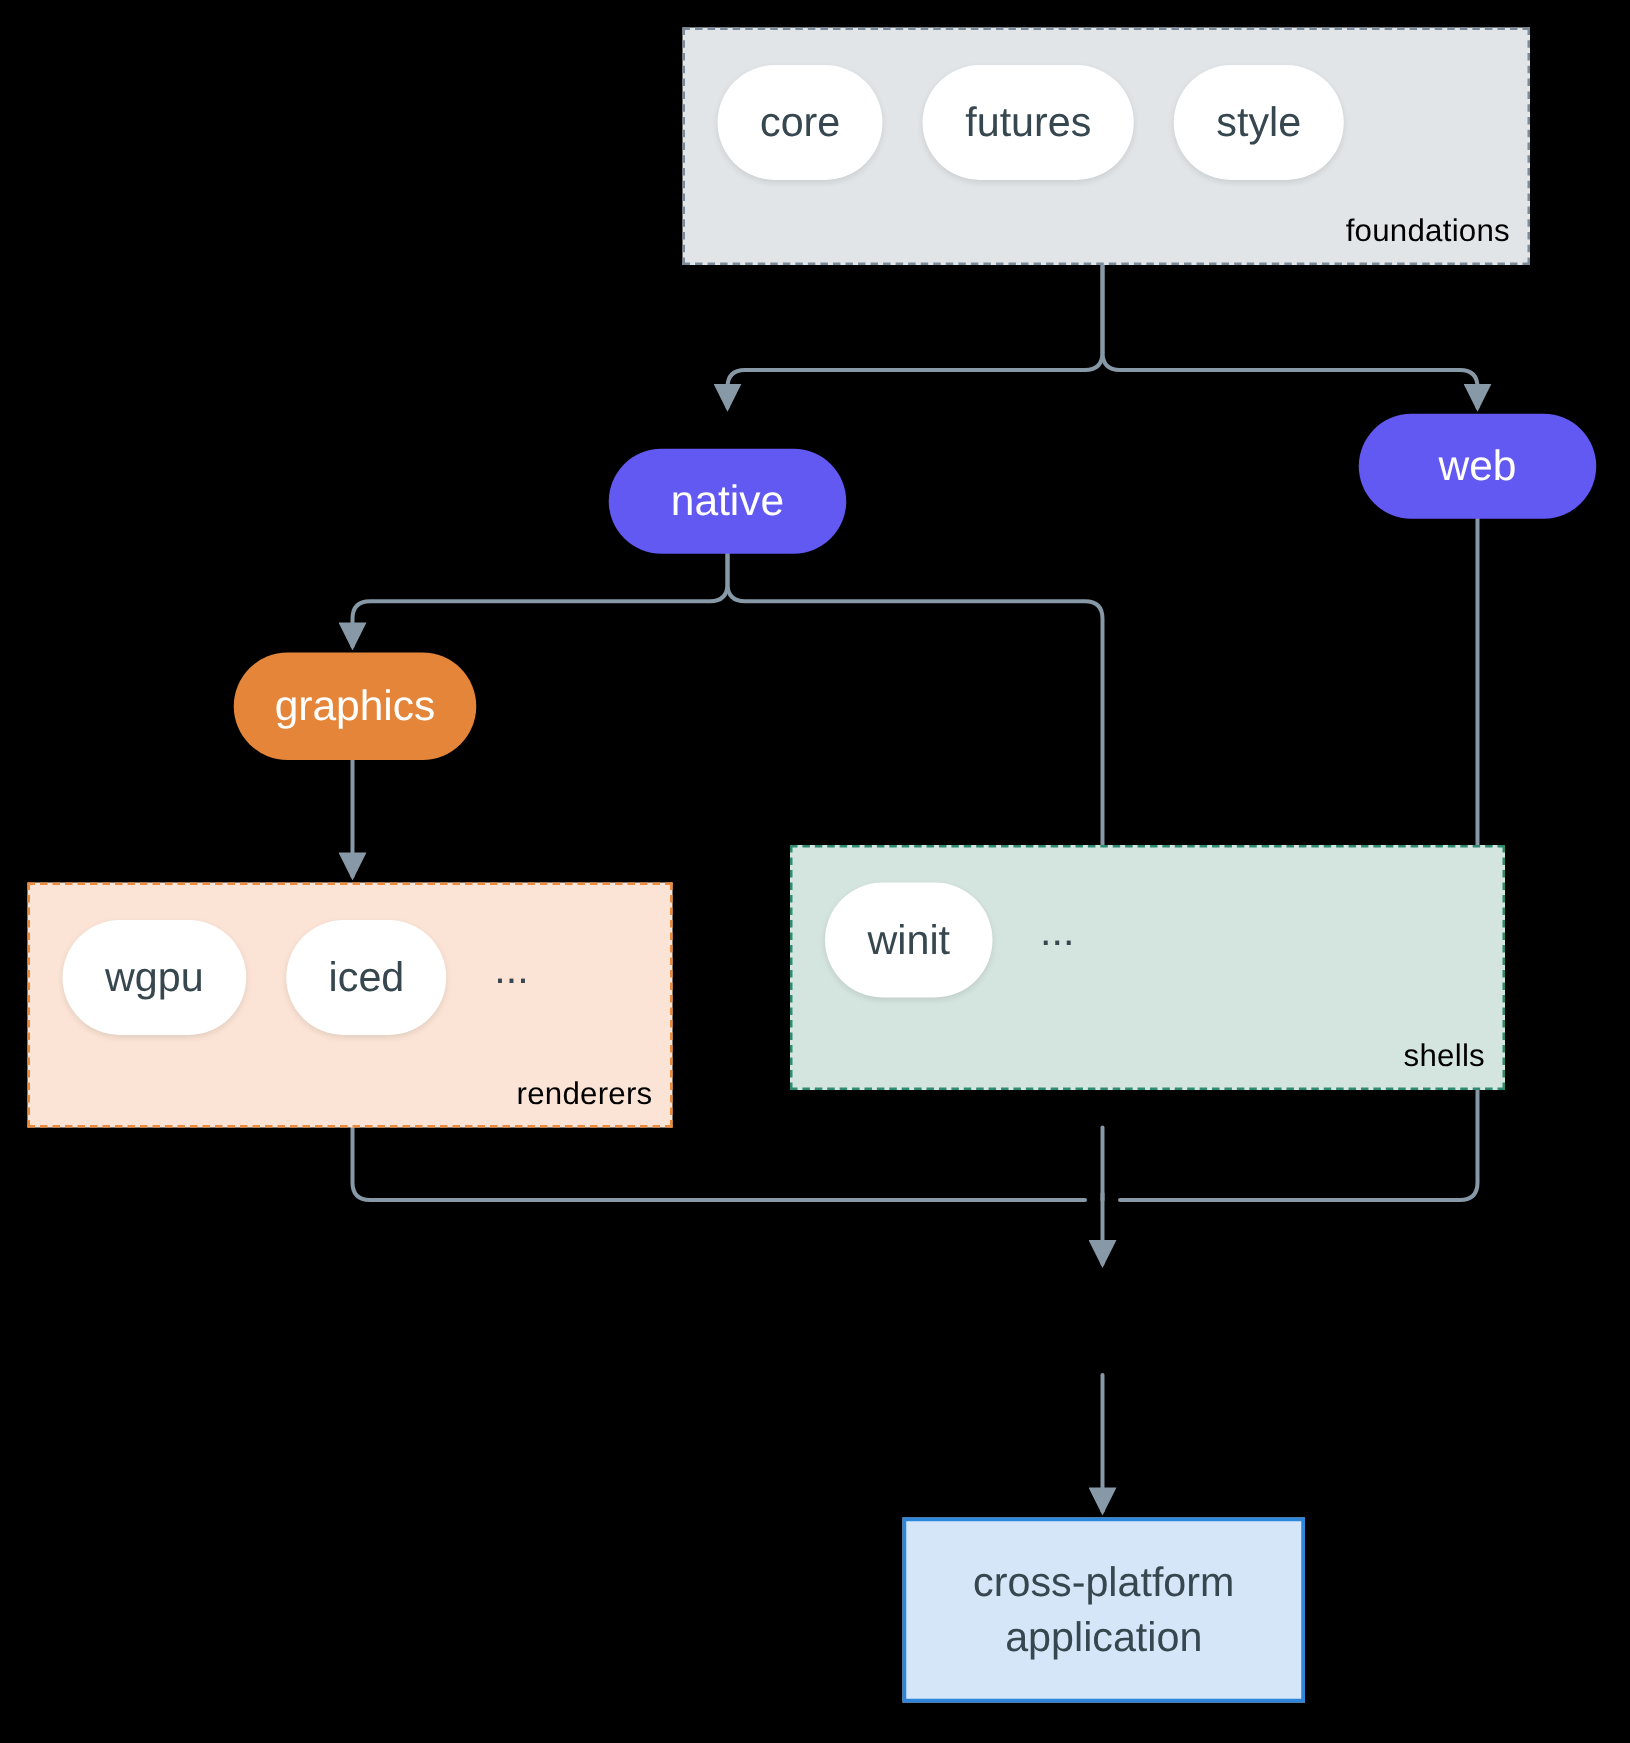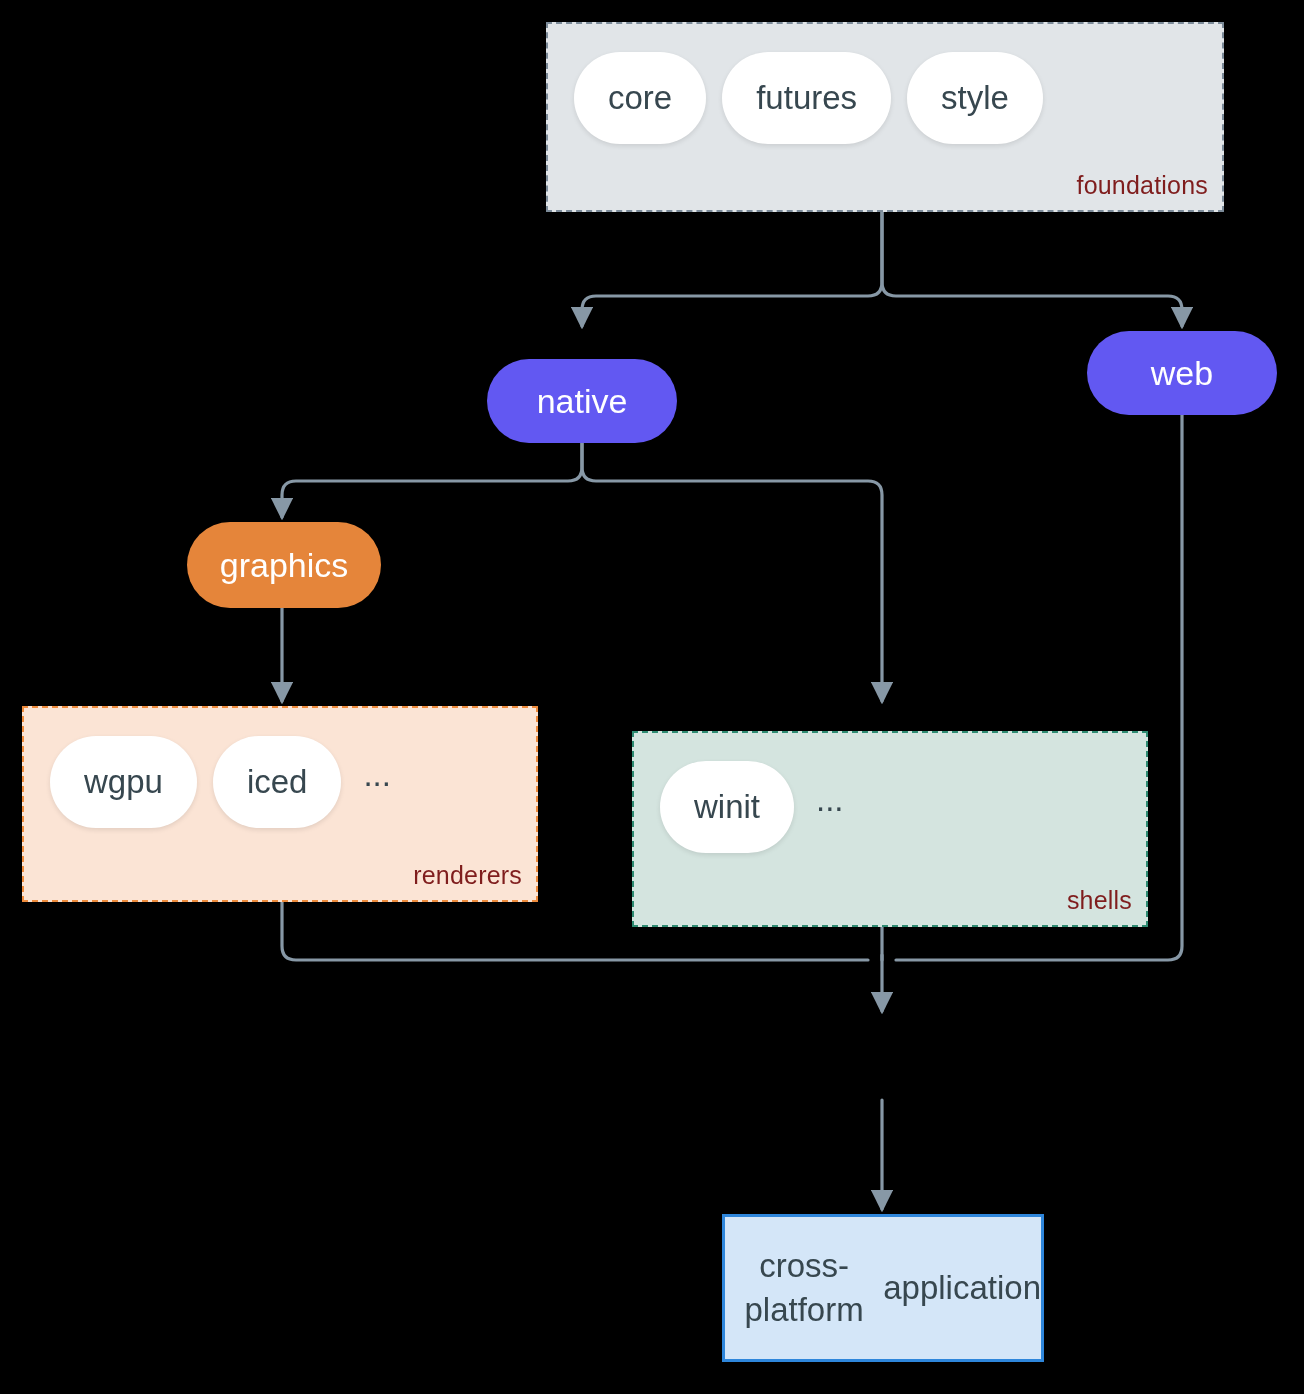--- a/index.html
+++ b/index.html
@@ -43,42 +43,42 @@
   .group-renderers {
     left: 22px;
     top: 706px;
     width: 516px;
     height: 196px;
     background: #FBE4D5;
     border: 2px dashed #EE8B3C;
   }
   .group-shells {
     left: 632px;
-    top: 731px;
-    width: 516px;
+    top: 676px;
+    width: 572px;
     height: 196px;
     background: #D4E4DF;
     border: 2px dashed #2E8B72;
   }
   .group-label {
     position: absolute;
     right: 14px;
     bottom: 10px;
     font-size: 25px;
-    color: #7f1d1d;
+    color: #000000;
     letter-spacing: 0.2px;
     white-space: nowrap;
   }
   .group-items {
     position: absolute;
     left: 26px;
     top: 28px;
     display: flex;
     align-items: center;
-    gap: 16px;
+    gap: 32px;
   }
 
   
   .pill-white {
     background: #FFFFFF;
     border-radius: 48px;
     height: 92px;
     display: flex;
     align-items: center;
     justify-content: center;
@@ -142,20 +142,21 @@
   .box-app {
     position: absolute;
     left: 722px;
     top: 1214px;
     width: 322px;
     height: 148px;
     box-sizing: border-box;
     background: #D4E6F8;
     border: 3px solid #2E86DB;
     display: flex;
+    flex-direction: column;
     align-items: center;
     justify-content: center;
     color: #37474F;
     font-size: 33px;
     line-height: 1.32;
     text-align: center;
   }
 </style>
 </head>
 <body>

